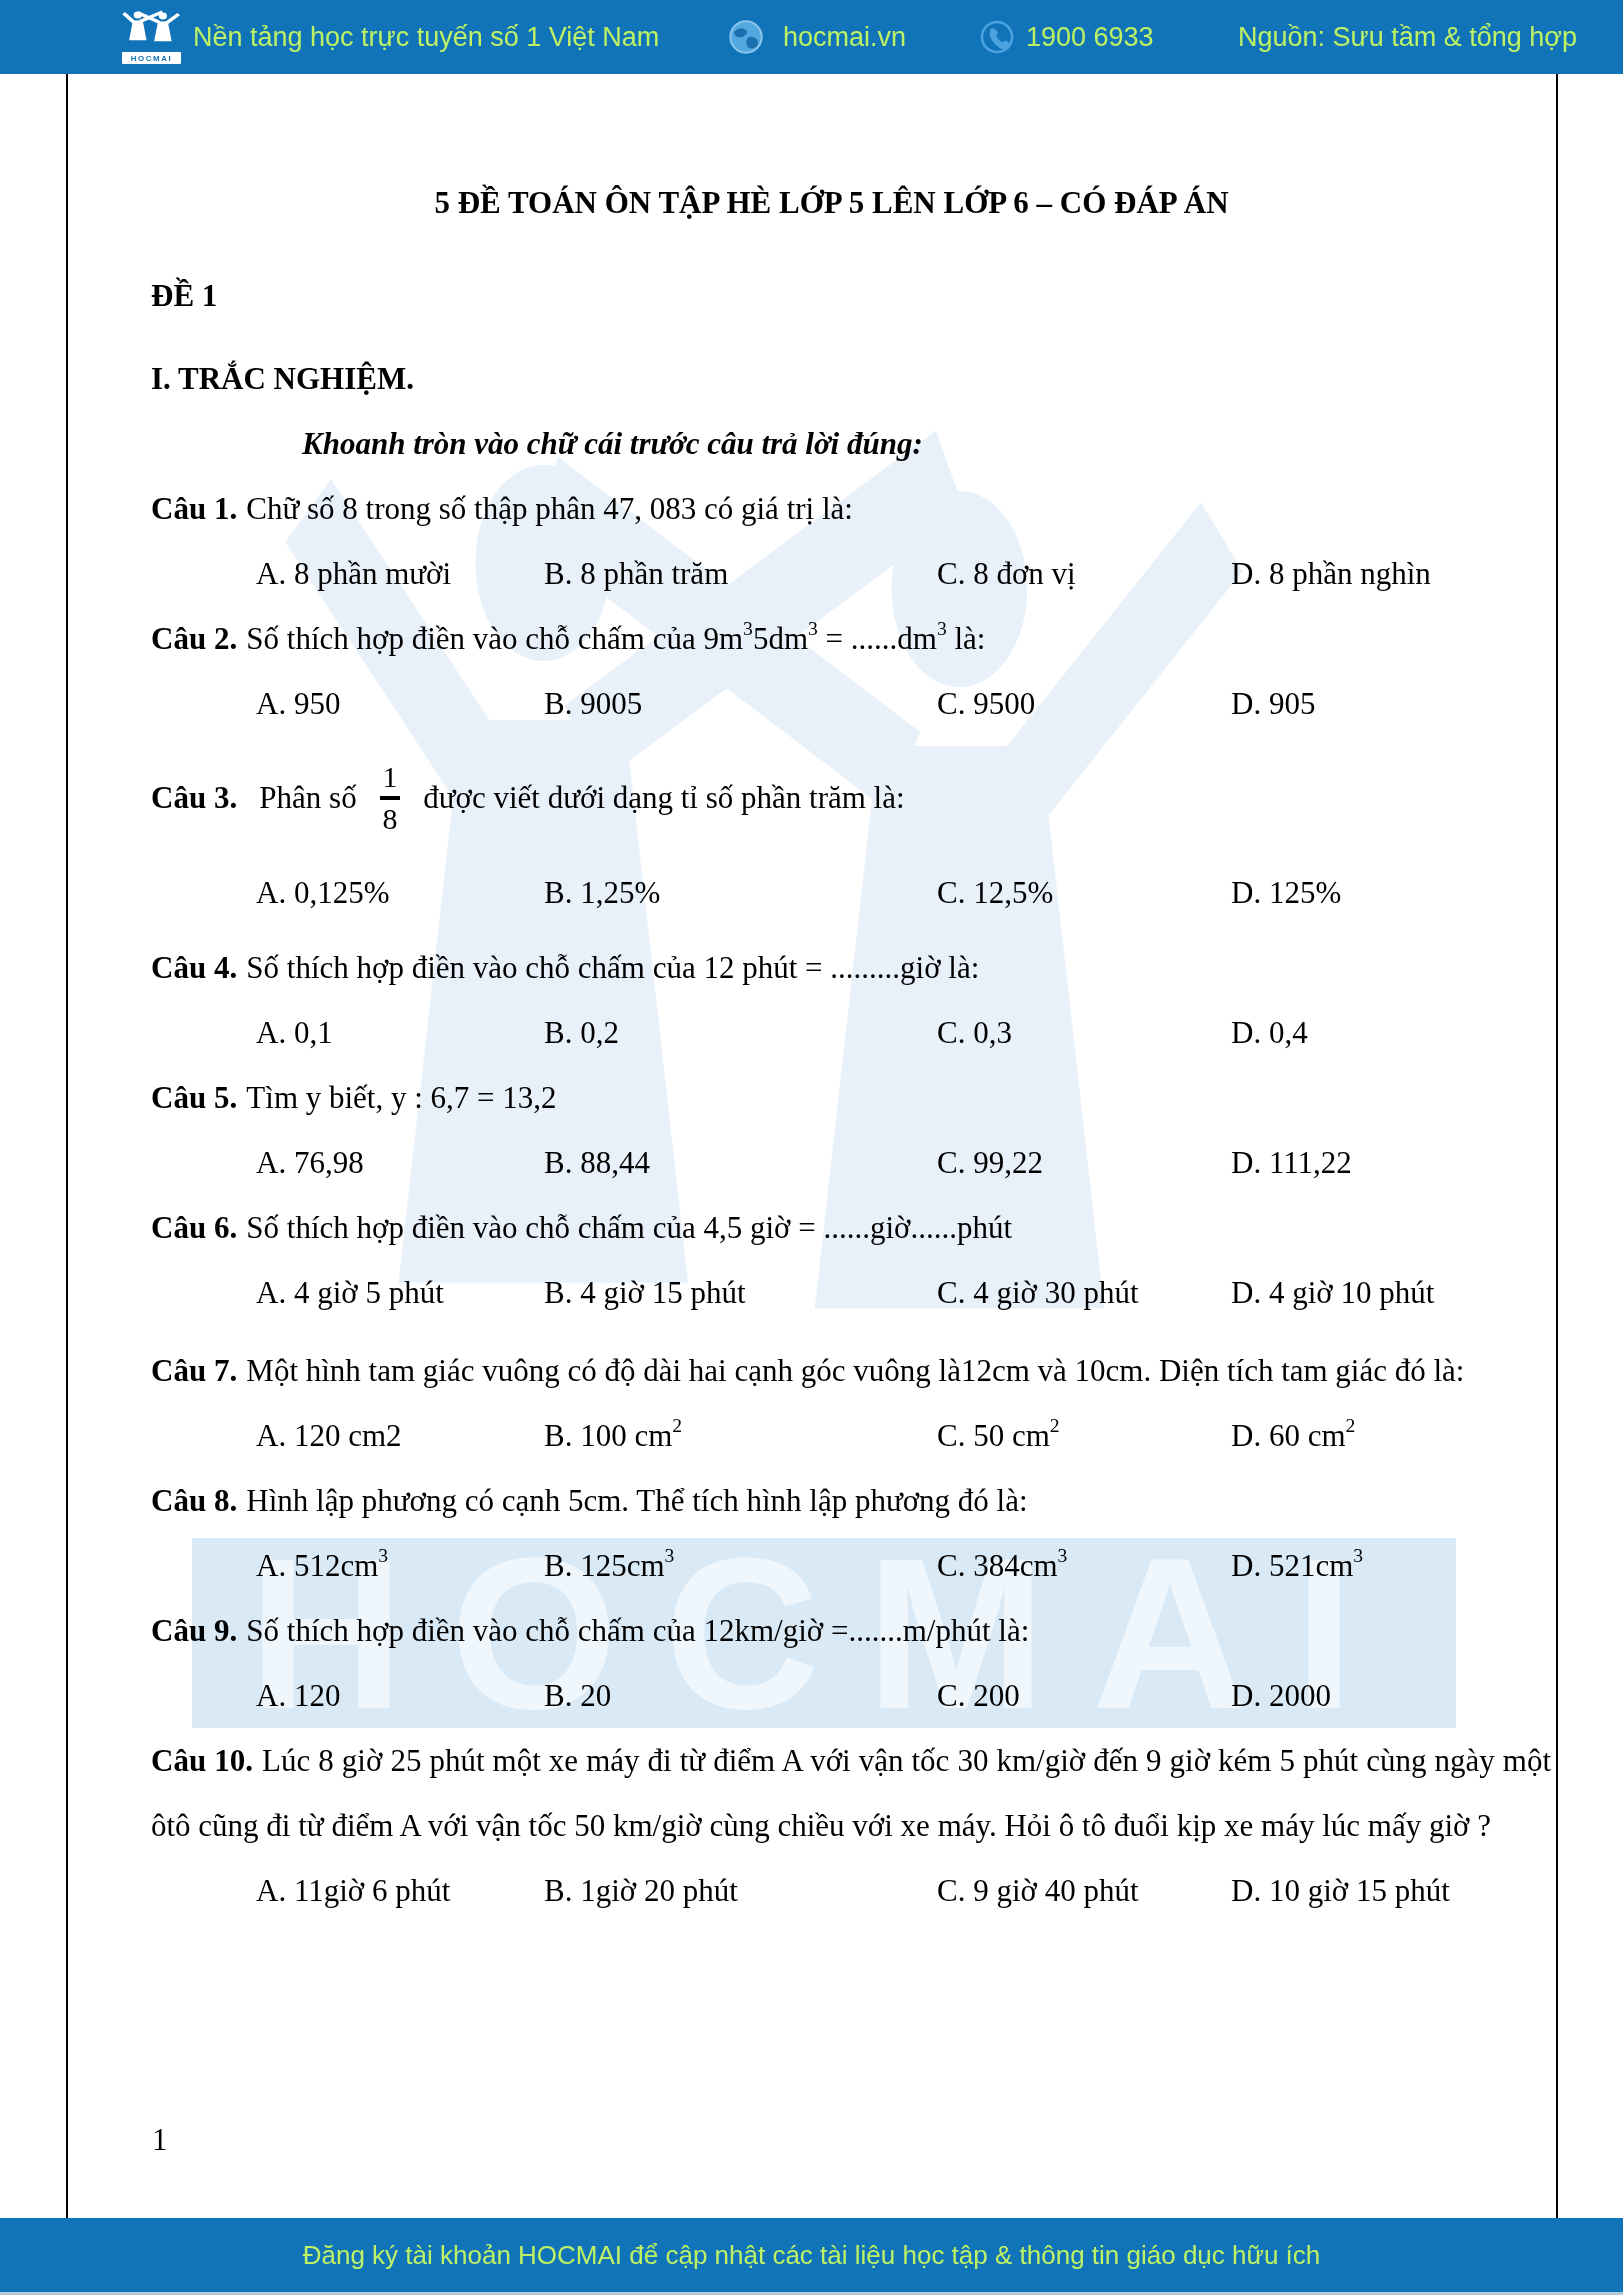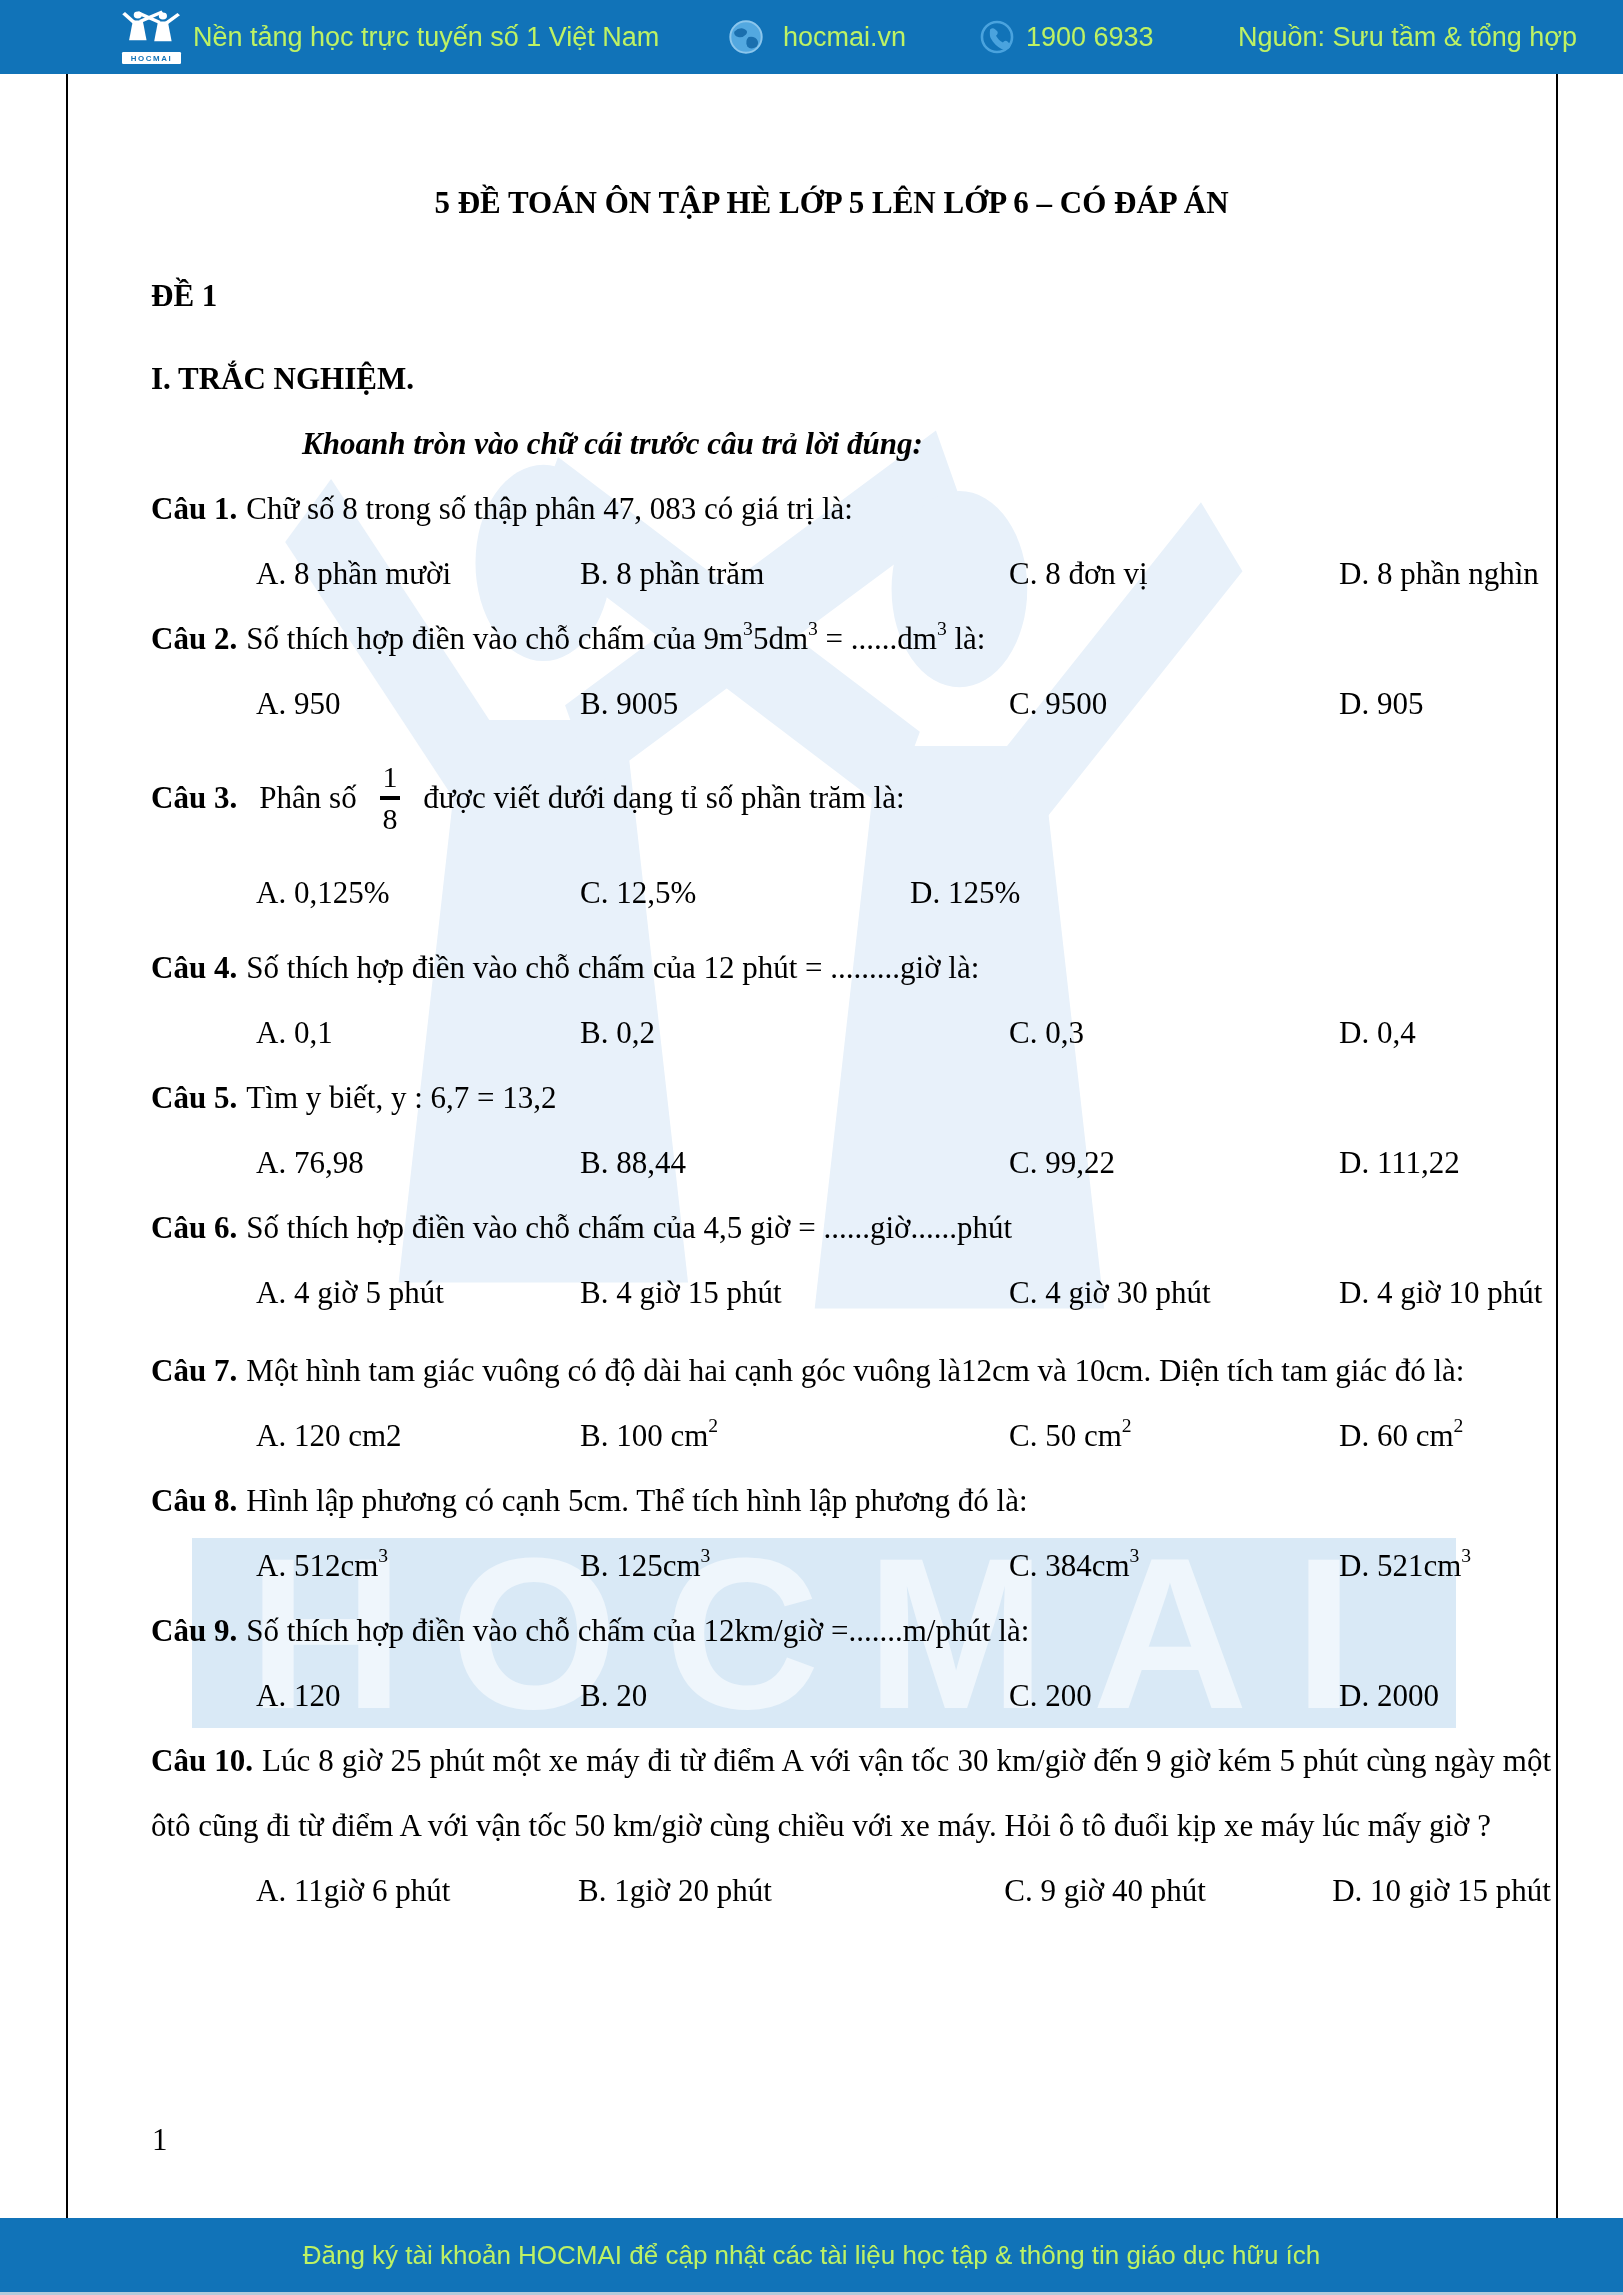--- a/index.html
+++ b/index.html
@@ -30,21 +30,21 @@
                  letter-spacing:46px;color:var(--wm-text,#eff6fc);white-space:nowrap;}
 
   
   .main{position:absolute;left:151px;top:167px;width:1400px;z-index:2;font-size:31px;}
   .doc-title{height:72px;line-height:72px;text-align:center;font-weight:bold;font-size:31px;margin-left:-39px;white-space:nowrap;}
   .exam-title{margin-top:23.6px;height:65px;line-height:65px;text-align:left;font-weight:bold;font-size:31px;}
   .section-heading{margin-top:18.3px;height:65px;line-height:65px;font-weight:bold;font-size:31px;}
   .instruction{height:65px;line-height:65px;padding-left:151px;font-weight:bold;font-style:italic;}
   .q{line-height:65px;text-align:justify;}
   .qlabel{font-weight:bold;margin-right:9.2px;}
-  .opts{height:65px;line-height:65px;display:flex;padding-left:105px;white-space:nowrap;gap:36px;}
+  .opts{height:65px;line-height:65px;display:flex;padding-left:105px;white-space:nowrap;}
   .opt.o1{width:288px;} .opt.o2{width:393px;} .opt.o3{width:294px;} .opt.o4{flex:1;}
   .q.mt15{margin-top:9.8px;} .q.mt20{margin-top:13px;}
   sup{font-size:19.6px;line-height:0;vertical-align:14.4px;}
 
   
   .q.frac-line{height:124px;display:flex;align-items:center;gap:13px;}
   .frac{display:inline-flex;flex-direction:column;align-items:center;margin:0 10.5px;line-height:1;}
   .frac .fnum,.frac .fden{font-size:30px;line-height:34px;}
   .frac .fbar{width:19.6px;height:4.6px;background:#000;margin:2px 0;}
 
@@ -148,20 +148,21 @@
       <span>Phân số</span>
       <span class="frac">
         <span class="fnum">1</span>
         <span class="fbar"></span>
         <span class="fden">8</span>
       </span>
       <span>được viết dưới dạng tỉ số phần trăm là:</span>
     </div>
     <div class="opts">
       <span class="opt o1">A. 0,125%</span>
+      <span class="opt o2">B. 1,25%</span>
       <span class="opt o3">C. 12,5%</span>
       <span class="opt o4">D. 125%</span>
     </div>
 
     <div class="q mt15">
       <span class="qlabel">Câu 4.</span><span>Số thích hợp điền vào chỗ chấm của 12 phút =  .........giờ là:</span>
     </div>
     <div class="opts">
       <span class="opt o1">A. 0,1</span>
       <span class="opt o2">B. 0,2</span>

